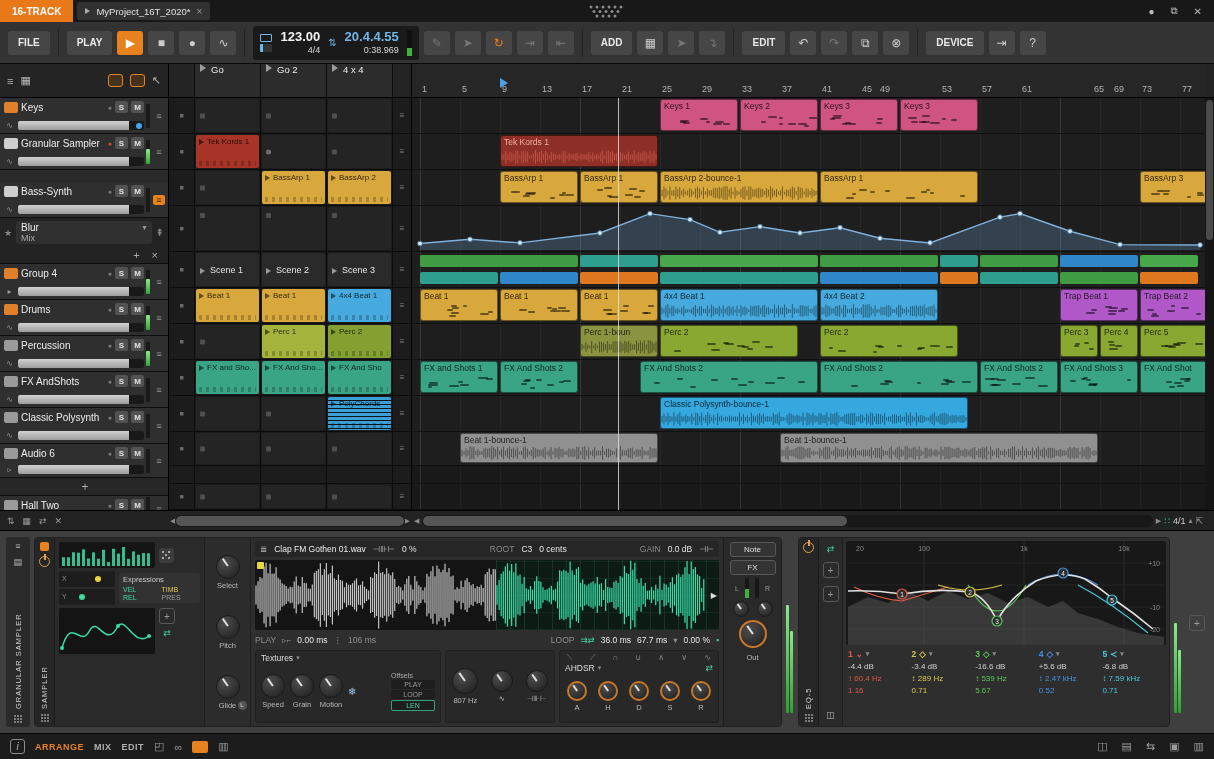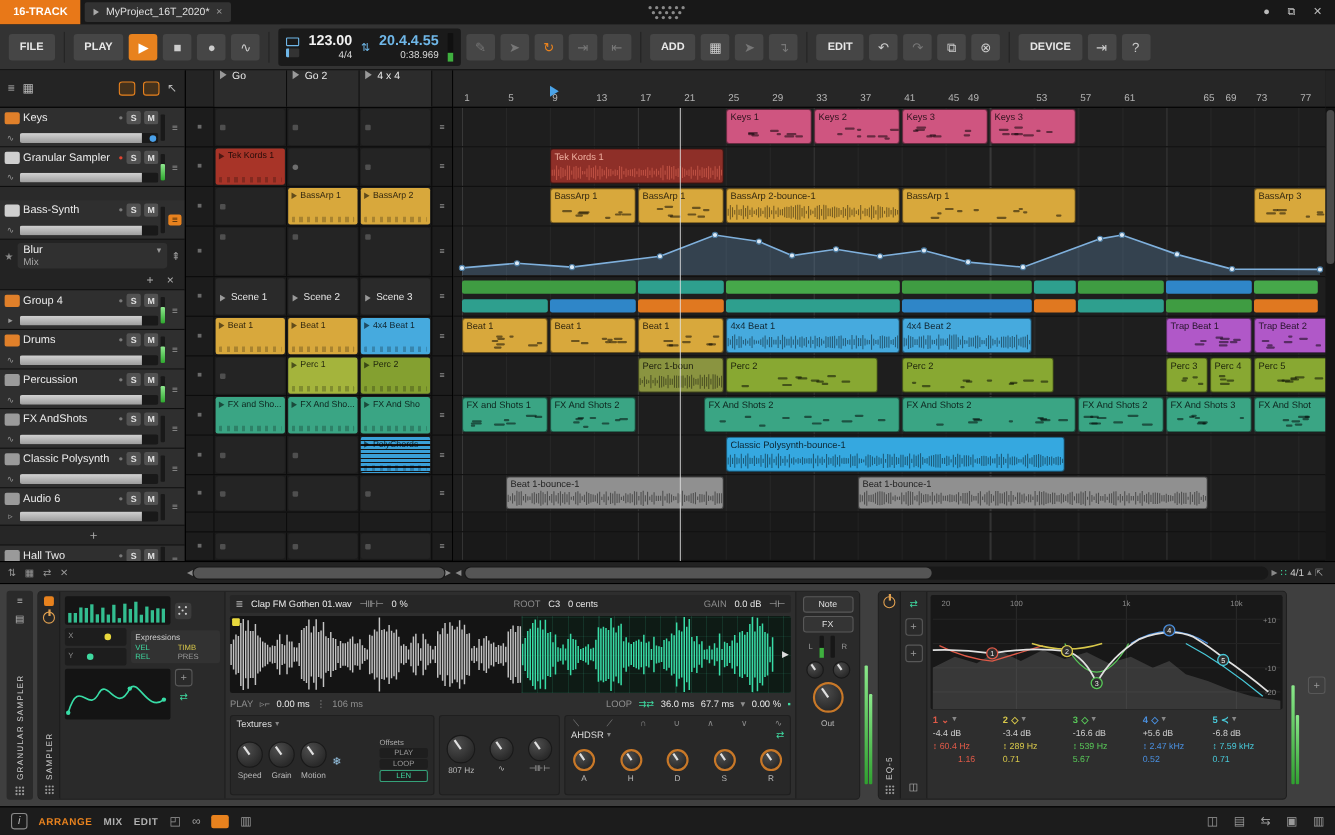--- a/index.html
+++ b/index.html
@@ -1291,20 +1291,35 @@
               <circle cx="59" cy="18" r="2" fill="#38dca6"></circle>
               <circle cx="90" cy="28" r="2" fill="#38dca6"></circle>
           </svg>
           <div style="display:flex;flex-direction:column;gap:4px;align-items:center">
             <span class="plusbox">+</span>
             <span class="teal" style="font-size:9px">⇄</span>
           </div>
         </div>
       </div>
 
+      <div class="knob-col">
+        <div class="kstack">
+            <span class="knob k24"></span>
+            <span class="klabel">Select</span>
+          </div>
+        <div class="kstack">
+            <span class="knob k24"></span>
+            <span class="klabel">Pitch</span>
+          </div>
+        <div class="kstack glidewrap">
+            <span class="knob k24"></span>
+            <span class="lbadge">L</span>
+            <span class="klabel">Glide</span>
+          </div>
+      </div>
 
       <div class="samp-main">
         <div class="samp-head">
           <span>≣</span>
           <span class="sh-file">Clap FM Gothen 01.wav</span>
           <span>⊣⊪⊢</span>
           <span class="sh-val">0 %</span>
           <span style="flex:1"></span>
           <span class="sh-lab">ROOT</span>
           <span class="sh-val">C3</span>
@@ -1505,21 +1520,21 @@
         </div>
         <div id="eq-bands">
             <div class="band">
               <div class="band-head">
                 <span style="color: rgb(224, 90, 72);">1</span>
                 <span style="color: rgb(224, 90, 72);">⌄</span>
                 <span class="bcaret">▾</span>
               </div>
               <div class="bval">-4.4 dB</div>
               <div class="bval"><span class="bud" style="color: rgb(224, 90, 72);">↕ </span><span style="color: rgb(224, 90, 72);">60.4 Hz</span></div>
-              <div class="bval" style="color: rgb(224, 90, 72); text-align: center;">1.16</div>
+              <div class="bval" style="color: rgb(224, 90, 72);">1.16</div>
             </div>
             <div class="band">
               <div class="band-head">
                 <span style="color: rgb(216, 200, 74);">2</span>
                 <span style="color: rgb(216, 200, 74);">◇</span>
                 <span class="bcaret">▾</span>
               </div>
               <div class="bval">-3.4 dB</div>
               <div class="bval"><span class="bud" style="color: rgb(216, 200, 74);">↕ </span><span style="color: rgb(216, 200, 74);">289 Hz</span></div>
               <div class="bval" style="color: rgb(216, 200, 74);">0.71</div>

